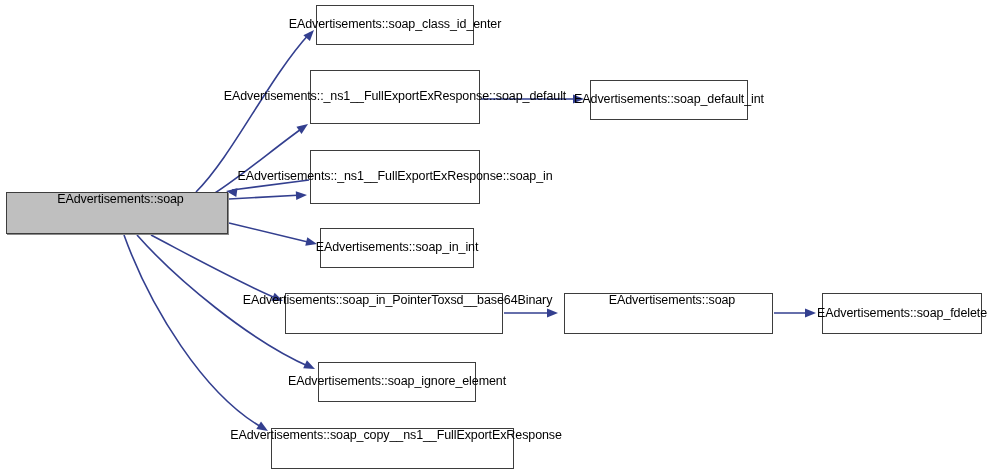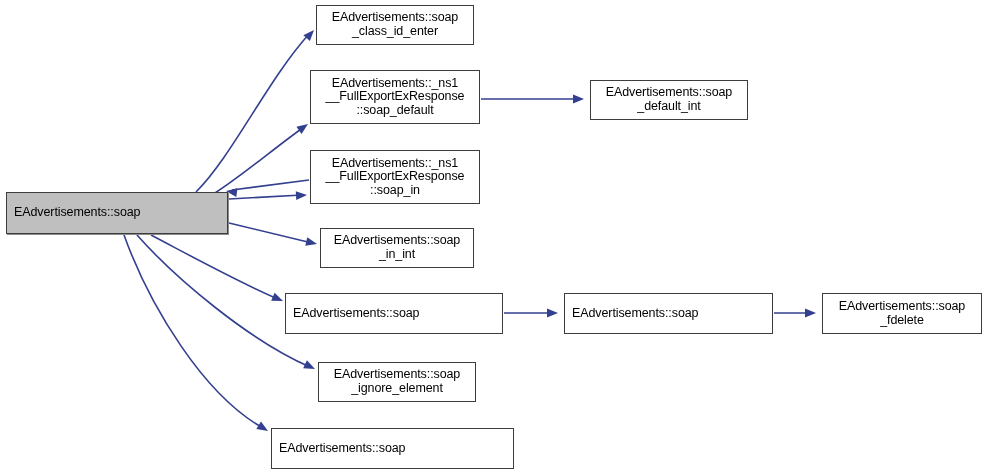--- a/index.html
+++ b/index.html
@@ -29,21 +29,21 @@
   .gnode {
     position: absolute;
     box-sizing: border-box;
     border: 1px solid #3d3d3d;
     background: #ffffff;
     color: #000000;
     font-size: 12.5px;
     line-height: 13.6px;
     letter-spacing: -0.1px;
     display: flex;
-    flex-direction: column;
+    flex-direction: row;
     align-items: center;
     justify-content: center;
     white-space: pre;
     text-align: center;
   }
   .gnode.root {
     background: #bfbfbf;
     border: 1px solid #3d3d3d;
     box-shadow: 1px 1px 0 0 #8a8a8a;
   }
@@ -105,18 +105,18 @@
         <path d="M 124,235 C 150,307 204,395 263,428" fill="none" stroke="#333f8f" stroke-width="1.6"></path>
         <polygon points="0,0 -11,-4.4 -11,4.4" fill="#333f8f" transform="translate(268,431) rotate(32)"></polygon>
       </g>
     </svg>
 <div class="gnode root wide" style="left: 6px; top: 192px; width: 222px; height: 42px; border-color: rgb(61, 61, 61); background: rgb(191, 191, 191); color: rgb(0, 0, 0);"><span class="nline">EAdvertisements::soap</span></div>
     <div class="gnode" style="left: 316px; top: 5px; width: 158px; height: 40px; border-color: rgb(61, 61, 61); background: rgb(255, 255, 255); color: rgb(0, 0, 0);"><span class="nline">EAdvertisements::soap</span><span class="nline">_class_id_enter</span></div>
     <div class="gnode" style="left: 310px; top: 70px; width: 170px; height: 54px; border-color: rgb(61, 61, 61); background: rgb(255, 255, 255); color: rgb(0, 0, 0);"><span class="nline">EAdvertisements::_ns1</span><span class="nline">__FullExportExResponse</span><span class="nline">::soap_default</span></div>
     <div class="gnode" style="left: 590px; top: 80px; width: 158px; height: 40px; border-color: rgb(61, 61, 61); background: rgb(255, 255, 255); color: rgb(0, 0, 0);"><span class="nline">EAdvertisements::soap</span><span class="nline">_default_int</span></div>
     <div class="gnode" style="left: 310px; top: 150px; width: 170px; height: 54px; border-color: rgb(61, 61, 61); background: rgb(255, 255, 255); color: rgb(0, 0, 0);"><span class="nline">EAdvertisements::_ns1</span><span class="nline">__FullExportExResponse</span><span class="nline">::soap_in</span></div>
     <div class="gnode" style="left: 320px; top: 228px; width: 154px; height: 40px; border-color: rgb(61, 61, 61); background: rgb(255, 255, 255); color: rgb(0, 0, 0);"><span class="nline">EAdvertisements::soap</span><span class="nline">_in_int</span></div>
-    <div class="gnode wide" style="left: 285px; top: 293px; width: 218px; height: 41px; border-color: rgb(61, 61, 61); background: rgb(255, 255, 255); color: rgb(0, 0, 0);"><span class="nline">EAdvertisements::soap</span></div>
+    <div class="gnode wide" style="left: 285px; top: 293px; width: 218px; height: 41px; border-color: rgb(61, 61, 61); background: rgb(255, 255, 255); color: rgb(0, 0, 0);"><span class="nline">EAdvertisements::soap</span><span class="nline">_in_PointerToxsd__base64Binary</span></div>
     <div class="gnode wide" style="left: 564px; top: 293px; width: 209px; height: 41px; border-color: rgb(61, 61, 61); background: rgb(255, 255, 255); color: rgb(0, 0, 0);"><span class="nline">EAdvertisements::soap</span></div>
     <div class="gnode" style="left: 822px; top: 293px; width: 160px; height: 41px; border-color: rgb(61, 61, 61); background: rgb(255, 255, 255); color: rgb(0, 0, 0);"><span class="nline">EAdvertisements::soap</span><span class="nline">_fdelete</span></div>
     <div class="gnode" style="left: 318px; top: 362px; width: 158px; height: 40px; border-color: rgb(61, 61, 61); background: rgb(255, 255, 255); color: rgb(0, 0, 0);"><span class="nline">EAdvertisements::soap</span><span class="nline">_ignore_element</span></div>
-    <div class="gnode wide" style="left: 271px; top: 428px; width: 243px; height: 41px; border-color: rgb(61, 61, 61); background: rgb(255, 255, 255); color: rgb(0, 0, 0);"><span class="nline">EAdvertisements::soap</span></div>
+    <div class="gnode wide" style="left: 271px; top: 428px; width: 243px; height: 41px; border-color: rgb(61, 61, 61); background: rgb(255, 255, 255); color: rgb(0, 0, 0);"><span class="nline">EAdvertisements::soap</span><span class="nline">_copy__ns1__FullExportExResponse</span></div>
   </div>
 
 </body></html>

